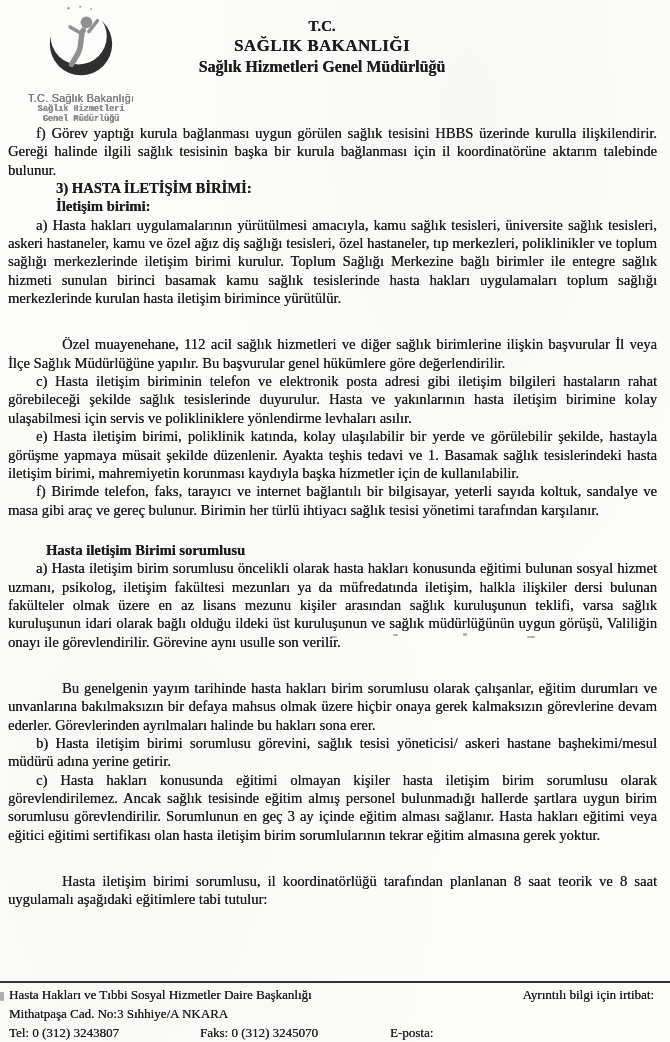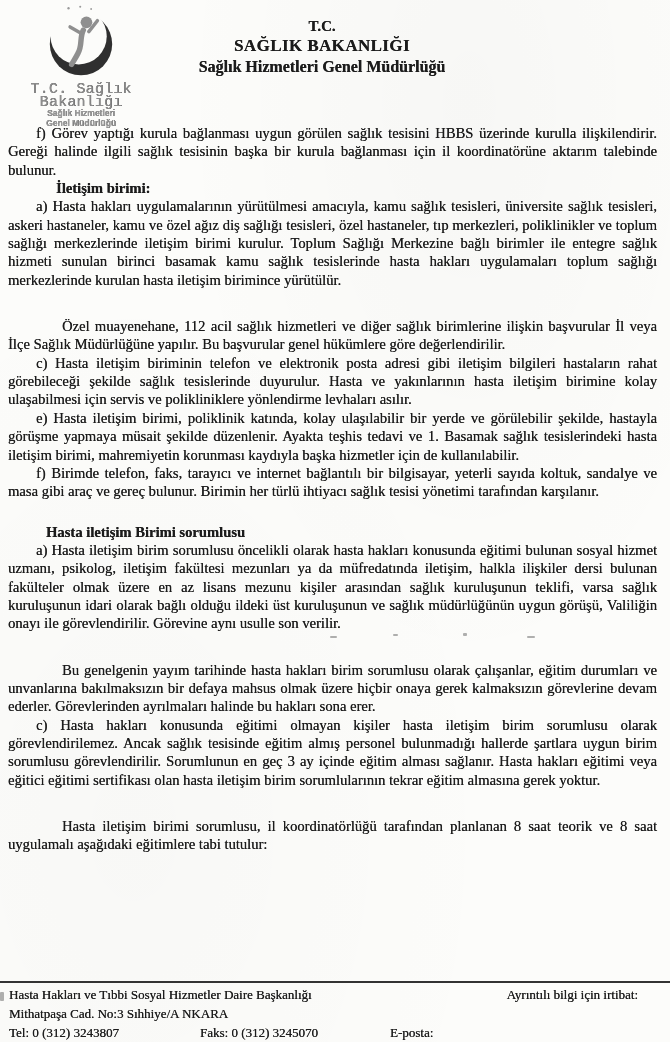--- a/index.html
+++ b/index.html
@@ -17,26 +17,26 @@
   }
   .scan { text-shadow: 0.2px 0.2px 0.45px rgba(25,25,25,0.85); }
 
   
   .logo-block {
     position:absolute; top:5px; left:20px; width:122px;
     text-align:center;
   }
   .logo-emblem { display:block; margin:0 auto; }
   .logo-cap1 {
-    font-family:Liberation Mono, monospace;
-    font-size:15px; line-height:13px; color:#8d8d8d;
-    letter-spacing:0.2px; margin-top:6px;
+    font-family:Liberation Sans, sans-serif;
+    font-size:11px; line-height:13px; color:#8d8d8d;
+    letter-spacing:0.2px; margin-top:15px;
   }
   .logo-cap2 {
-    font-family:Liberation Sans, sans-serif;
+    font-family:Liberation Mono, monospace;
     font-size:8.5px; line-height:9.5px; font-weight:bold; color:#9c9c9c;
   }
   .hdr-title {
     position:absolute; top:17px; left:0; width:670px;
     transform:translateX(-13px);
     text-align:center; font-weight:bold;
   }
   .t1 { font-size:15px; line-height:18px; }
   .t2 { font-size:17px; line-height:21px; letter-spacing:0.4px; }
   .t3 { font-size:16px; line-height:21px; }
@@ -53,21 +53,21 @@
   p.block.head2 { font-weight:bold; text-indent:38px; text-align:left;margin-top:22px; }
 
   
   .footer {
     position:absolute; left:0; right:0; top:981px; bottom:0;
     border-top:2.5px solid #333;
     font-size:13px; line-height:18.5px;
   }
   .footer-row1 {
     display:flex; justify-content:space-between;
-    padding:3px 32px 0 9px;
+    padding:3px 16px 0 9px;
   }
   .footer-address { padding:0 8px 0 9px; }
   .footer-row3 { position:relative; height:20px; margin-top:1px; }
   .footer-tel   { position:absolute; left:9px; }
   .footer-fax   { position:absolute; left:200px; }
   .footer-email { position:absolute; left:390px; }
 
   
   .speck { position:absolute; background:#6f6f6f; border-radius:1px; opacity:0.55; }
 </style>
@@ -97,29 +97,31 @@
   </div>
 
   <div class="hdr-title">
     <div class="t1">T.C.</div>
     <div class="t2">SAĞLIK BAKANLIĞI</div>
     <div class="t3">Sağlık Hizmetleri Genel Müdürlüğü</div>
   </div>
 
   <div class="content">
     <p class="block">f) Görev yaptığı kurula bağlanması uygun görülen sağlık tesisini HBBS üzerinde kurulla ilişkilendirir. Gereği halinde ilgili sağlık tesisinin başka bir kurula bağlanması için il koordinatörüne aktarım talebinde bulunur.</p>
+    <p class="block head1">3) HASTA İLETİŞİM BİRİMİ:</p>
     <p class="block head1">İletişim birimi:</p>
     <p class="block">a) Hasta hakları uygulamalarının yürütülmesi amacıyla, kamu sağlık tesisleri, üniversite sağlık tesisleri, askeri hastaneler, kamu ve özel ağız diş sağlığı tesisleri, özel hastaneler, tıp merkezleri, poliklinikler ve toplum sağlığı merkezlerinde iletişim birimi kurulur. Toplum Sağlığı Merkezine bağlı birimler ile entegre sağlık hizmeti sunulan birinci basamak kamu sağlık tesislerinde hasta hakları uygulamaları toplum sağlığı merkezlerinde kurulan hasta iletişim birimince yürütülür.</p>
     <p class="block deep">Özel muayenehane, 112 acil sağlık hizmetleri ve diğer sağlık birimlerine ilişkin başvurular İl veya İlçe Sağlık Müdürlüğüne yapılır. Bu başvurular genel hükümlere göre değerlendirilir.</p>
     <p class="block">c) Hasta iletişim biriminin telefon ve elektronik posta adresi gibi iletişim bilgileri hastaların rahat görebileceği şekilde sağlık tesislerinde duyurulur. Hasta ve yakınlarının hasta iletişim birimine kolay ulaşabilmesi için servis ve polikliniklere yönlendirme levhaları asılır.</p>
     <p class="block">e) Hasta iletişim birimi, poliklinik katında, kolay ulaşılabilir bir yerde ve görülebilir şekilde, hastayla görüşme yapmaya müsait şekilde düzenlenir. Ayakta teşhis tedavi ve 1. Basamak sağlık tesislerindeki hasta iletişim birimi, mahremiyetin korunması kaydıyla başka hizmetler için de kullanılabilir.</p>
     <p class="block">f) Birimde telefon, faks, tarayıcı ve internet bağlantılı bir bilgisayar, yeterli sayıda koltuk, sandalye ve masa gibi araç ve gereç bulunur. Birimin her türlü ihtiyacı sağlık tesisi yönetimi tarafından karşılanır.</p>
     <p class="block head2">Hasta iletişim Birimi sorumlusu</p>
     <p class="block">a) Hasta iletişim birim sorumlusu öncelikli olarak hasta hakları konusunda eğitimi bulunan sosyal hizmet uzmanı, psikolog, iletişim fakültesi mezunları ya da müfredatında iletişim, halkla ilişkiler dersi bulunan fakülteler olmak üzere en az lisans mezunu kişiler arasından sağlık kuruluşunun teklifi, varsa sağlık kuruluşunun idari olarak bağlı olduğu ildeki üst kuruluşunun ve sağlık müdürlüğünün uygun görüşü, Valiliğin onayı ile görevlendirilir. Görevine aynı usulle son verilir.</p>
     <p class="block deep">Bu genelgenin yayım tarihinde hasta hakları birim sorumlusu olarak çalışanlar, eğitim durumları ve unvanlarına bakılmaksızın bir defaya mahsus olmak üzere hiçbir onaya gerek kalmaksızın görevlerine devam ederler. Görevlerinden ayrılmaları halinde bu hakları sona erer.</p>
+    <p class="block">b) Hasta iletişim birimi sorumlusu görevini, sağlık tesisi yöneticisi/ askeri hastane başhekimi/mesul müdürü adına yerine getirir.</p>
     <p class="block">c) Hasta hakları konusunda eğitimi olmayan kişiler hasta iletişim birim sorumlusu olarak görevlendirilemez. Ancak sağlık tesisinde eğitim almış personel bulunmadığı hallerde şartlara uygun birim sorumlusu görevlendirilir. Sorumlunun en geç 3 ay içinde eğitim alması sağlanır. Hasta hakları eğitimi veya eğitici eğitimi sertifikası olan hasta iletişim birim sorumlularının tekrar eğitim almasına gerek yoktur.</p>
     <p class="block deep">Hasta iletişim birimi sorumlusu, il koordinatörlüğü tarafından planlanan 8 saat teorik ve 8 saat uygulamalı aşağıdaki eğitimlere tabi tutulur:</p>
   </div>
 
   <div class="speck" style="left:330px; top:636px; width:7px;  height:2px;"></div>
   <div class="speck" style="left:393px; top:634px; width:5px;  height:2px;"></div>
   <div class="speck" style="left:463px; top:633px; width:4px;  height:3px;"></div>
   <div class="speck" style="left:527px; top:636px; width:8px;  height:2px;"></div>
   <div class="speck" style="left:0px;   top:992px; width:4px;  height:9px;"></div>
 

